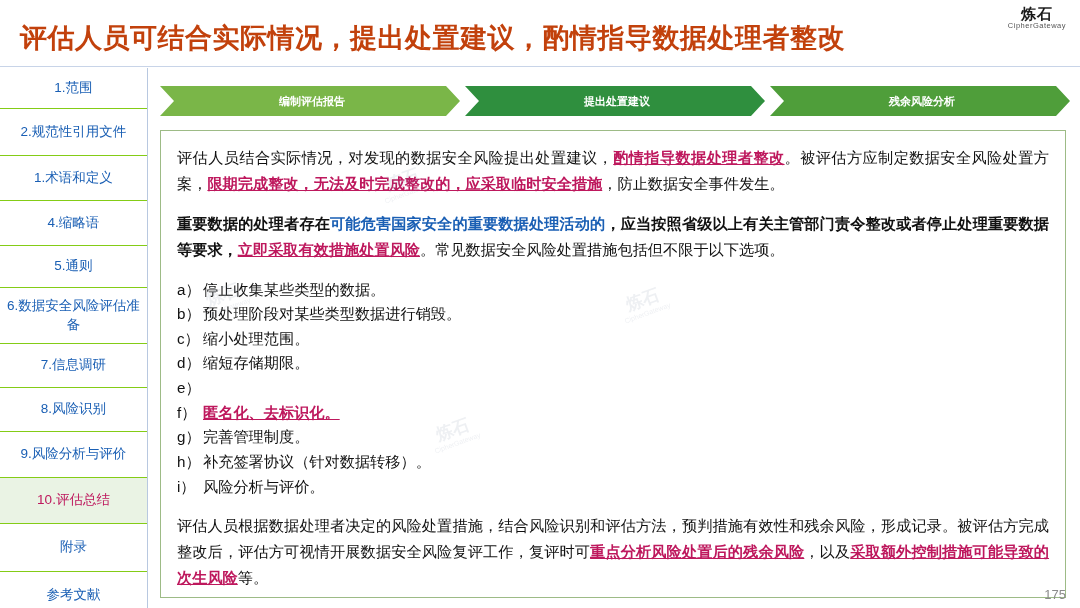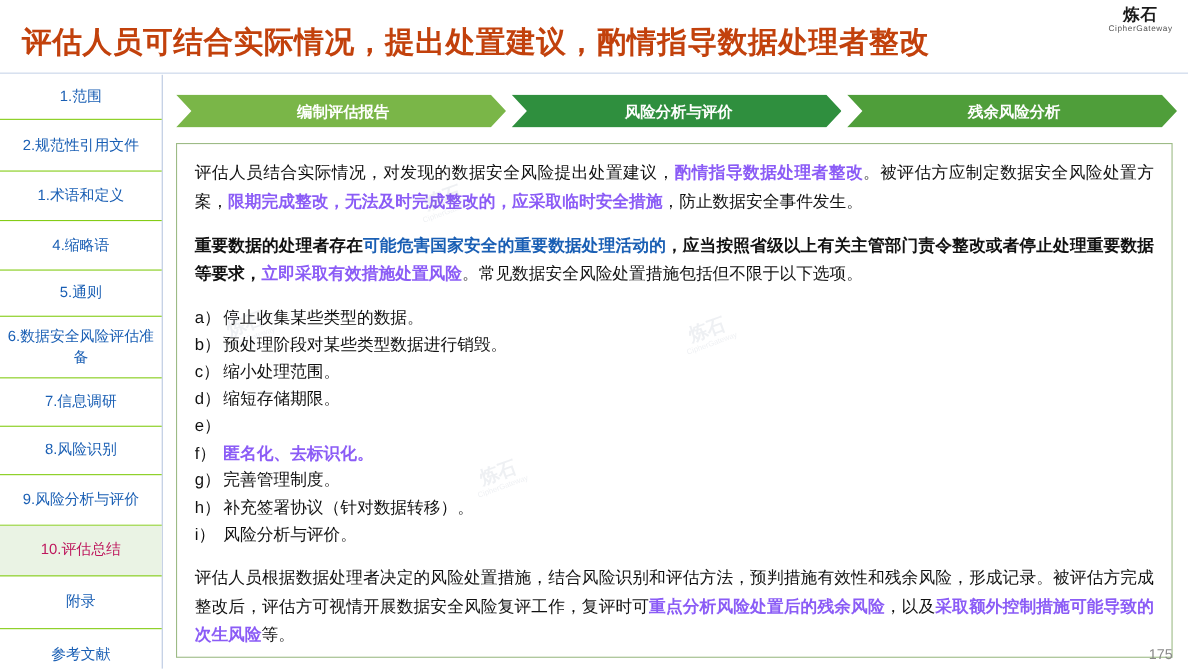--- a/index.html
+++ b/index.html
@@ -99,21 +99,21 @@
     top: 18px;
     left: 12px;
     display: flex;
     gap: 5px;
   }
   .chev {
     position: relative;
     height: 30px;
     line-height: 30px;
     color: #fff;
-    font-size: 14px;
+    font-size: 11px;
     font-weight: bold;
     text-align: center;
     padding: 0 18px 10px 22px;
     box-sizing: border-box;
     white-space: nowrap;
     clip-path: polygon(0 0, calc(100% - 14px) 0, 100% 50%, calc(100% - 14px) 100%, 0 100%, 14px 50%);
   }
   .chev.c1 { background: #7ab648; width: 300px; }
   .chev.c2 { background: #2f8f3e; width: 300px; }
   .chev.c3 { background: #4f9e3a; width: 300px; }
@@ -130,22 +130,23 @@
   }
   p.para {
     margin: 0 0 14px 0;
     font-size: 15.2px;
     line-height: 1.72;
     color: #111;
     text-align: justify;
   }
   .bold { font-weight: bold; }
   .red-u {
-    color: #8b5cf6;
-    font-weight: bold;
+    color: #be185d;
+    font-weight: bold;
+    text-decoration: underline;
   }
   .blue-u {
     color: #1a5fb4;
     font-weight: bold;
   }
   ul.list {
     list-style: none;
     margin: 0 0 14px 0;
     padding: 0;
   }
@@ -229,21 +230,21 @@
       </div>
     <div class="side-item" style="height:47px;border-bottom:none">
         <span>参考文献</span>
       </div>
   </div>
 
   <div class="content">
 
     <div class="chevron-bar">
       <div class="chev c1">编制评估报告</div>
-      <div class="chev c2">风险分析与评价</div>
+      <div class="chev c2">提出处置建议</div>
       <div class="chev c3">残余风险分析</div>
     </div>
 
     <div class="body-box">
 
       <p class="para"><span>评估人员结合实际情况，对发现的数据安全风险提出处置建议，</span><span class="red-u">酌情指导数据处理者整改</span><span>。被评估方应制定数据安全风险处置方案，</span><span class="red-u">限期完成整改，无法及时完成整改的，应采取临时安全措施</span><span>，防止数据安全事件发生。</span></p>
 
       <p class="para"><span class="bold">重要数据的处理者存在</span><span class="blue-u">可能危害国家安全的重要数据处理活动的</span><span class="bold">，应当按照省级以上有关主管部门责令整改或者停止处理重要数据等要求，</span><span class="red-u">立即采取有效措施处置风险</span><span>。常见数据安全风险处置措施包括但不限于以下选项。</span></p>
 
       <ul class="list">

